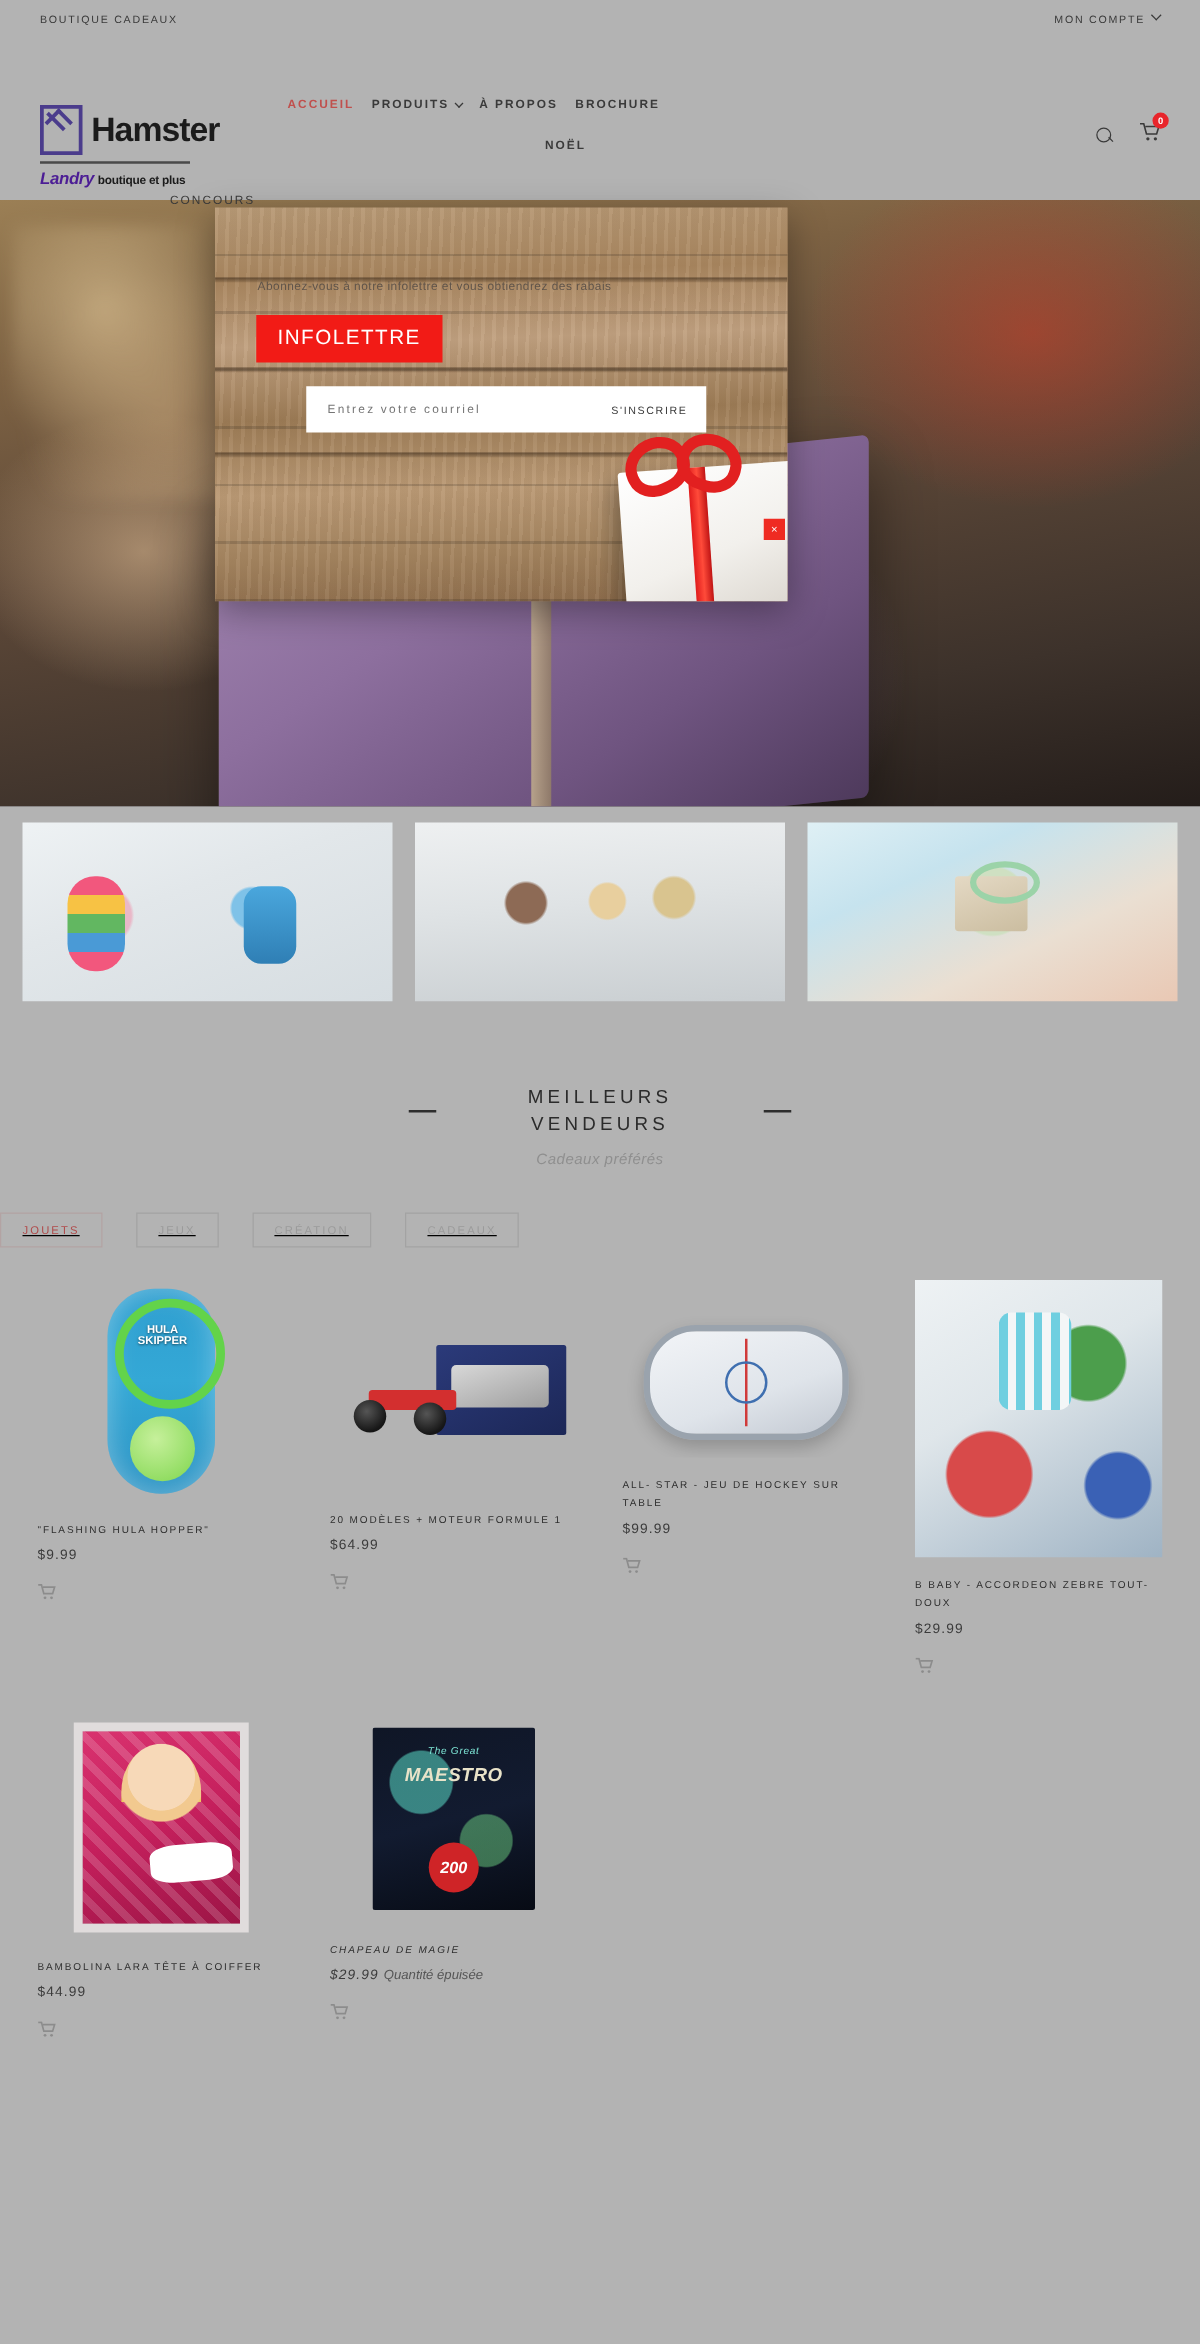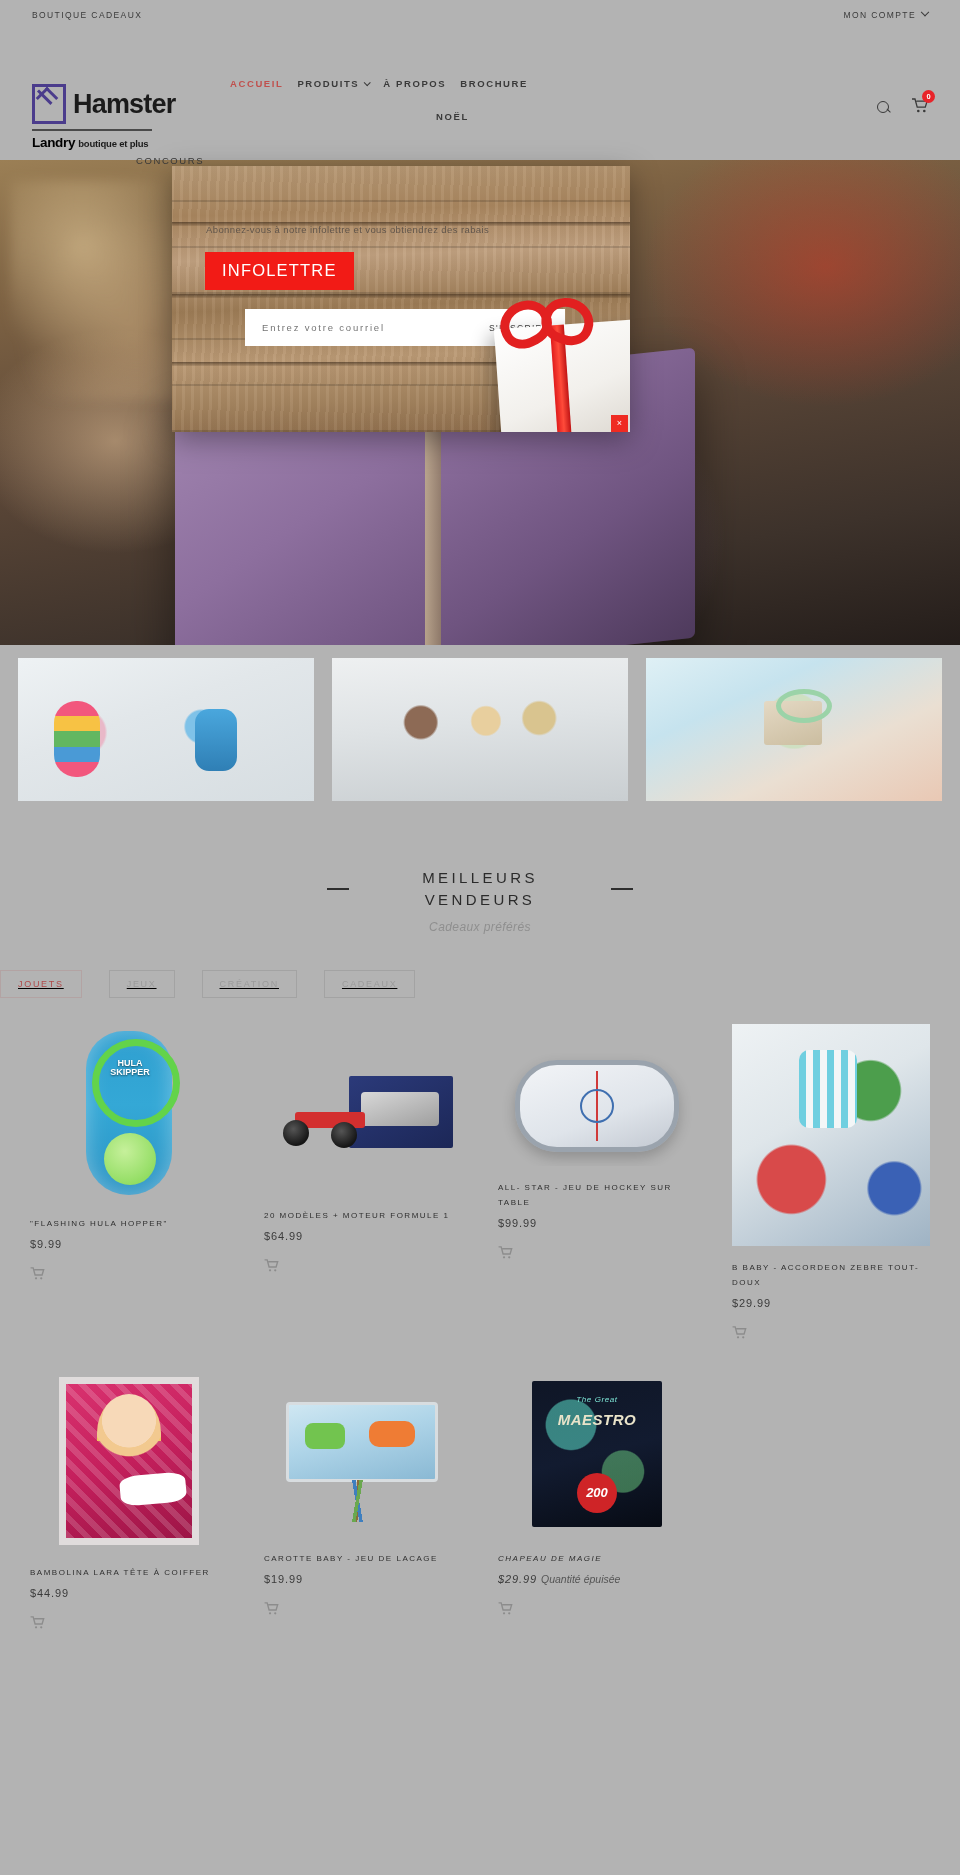--- a/index.html
+++ b/index.html
@@ -72,21 +72,21 @@
   }
   .logo-word {
     font-size: 27px;
     font-weight: 700;
     color: #1b1b1b;
     letter-spacing: -0.8px;
     line-height: 1;
   }
   .logo-rule { height: 2px; background: #4a4a4a; margin: 5px 0 4px 0; width: 120px; }
   .logo-sub { display: flex; align-items: baseline; gap: 3px; }
-  .logo-sub-a { font-size: 13.5px; font-weight: 700; color: #000000; letter-spacing: -0.3px; }
+  .logo-sub-a { font-size: 13.5px; font-weight: 700; color: #4c1d95; letter-spacing: -0.3px; font-style: italic; }
   .logo-sub-b { font-size: 9.5px; font-weight: 700; color: #1b1b1b; letter-spacing: -0.2px; }
 
   .mainnav {
     flex: 1;
     display: flex;
     flex-wrap: wrap;
     align-content: flex-start;
     padding-top: 20px;
     padding-left: 38px;
     max-width: 420px;
@@ -178,21 +178,21 @@
     width: 180px; height: 220px;
     background: radial-gradient(circle at 40% 30%, rgba(255,230,180,.45), transparent 60%),
                 radial-gradient(circle at 70% 70%, rgba(255,215,160,.35), transparent 60%);
     filter: blur(6px);
   }
 
   
   .popup {
     position: absolute;
     left: 172px; top: 166px;
-    width: 458px; height: 266px;
+    width: 458px; height: 315px;
     background:
       repeating-linear-gradient(0deg,
         rgba(0,0,0,.14) 0px, rgba(0,0,0,.14) 2px,
         rgba(0,0,0,0) 2px, rgba(0,0,0,0) 46px),
       repeating-linear-gradient(92deg,
         rgba(255,255,255,.05) 0px, rgba(255,255,255,.05) 3px,
         rgba(0,0,0,.03) 3px, rgba(0,0,0,.03) 9px),
       linear-gradient(178deg,#b89a76 0%, #a9865f 18%, #c1a180 34%, #9d7c56 52%, #bb9a75 70%, #a4845f 86%, #8d6c4b 100%);
     box-shadow: 0 8px 28px rgba(0,0,0,.35);
     overflow: hidden;
@@ -813,35 +813,20 @@
     </div>
     <div class="card-title">BAMBOLINA LARA TÊTE À COIFFER</div>
     <div class="card-price">$44.99</div>
     <svg class="cart-mini" viewBox="0 0 16 15">
       <path d="M0 1h3l2.2 8.2h8.1l1.8-6H4.4" fill="none" stroke="#6e6e6e" stroke-width="1.6"></path>
       <circle cx="6.3" cy="13" r="1.3" fill="#6e6e6e"></circle>
         <circle cx="12.3" cy="13" r="1.3" fill="#6e6e6e"></circle>
     </svg>
   </div>
 
-  <div class="card" style="padding-top:44px;">
-    <div class="card-img" style="height:150px;">
-      <div class="pv-carotte">
-        <span class="pv-carotte-board"></span>
-        <span class="pv-lace"></span>
-      </div>
-    </div>
-    <div class="card-title">CAROTTE BABY - JEU DE LACAGE</div>
-    <div class="card-price">$19.99</div>
-    <svg class="cart-mini" viewBox="0 0 16 15">
-      <path d="M0 1h3l2.2 8.2h8.1l1.8-6H4.4" fill="none" stroke="#6e6e6e" stroke-width="1.6"></path>
-      <circle cx="6.3" cy="13" r="1.3" fill="#6e6e6e"></circle>
-        <circle cx="12.3" cy="13" r="1.3" fill="#6e6e6e"></circle>
-    </svg>
-  </div>
 
   <div class="card" style="padding-top:28px;font-style:italic;">
     <div class="card-img" style="height:166px;">
       <div class="pv-magie">
         <span class="pv-magie-top">The Great</span>
         <span class="pv-magie-name">MAESTRO</span>
         <span class="pv-magie-200">200</span>
       </div>
     </div>
     <div class="card-title">CHAPEAU DE MAGIE</div>

